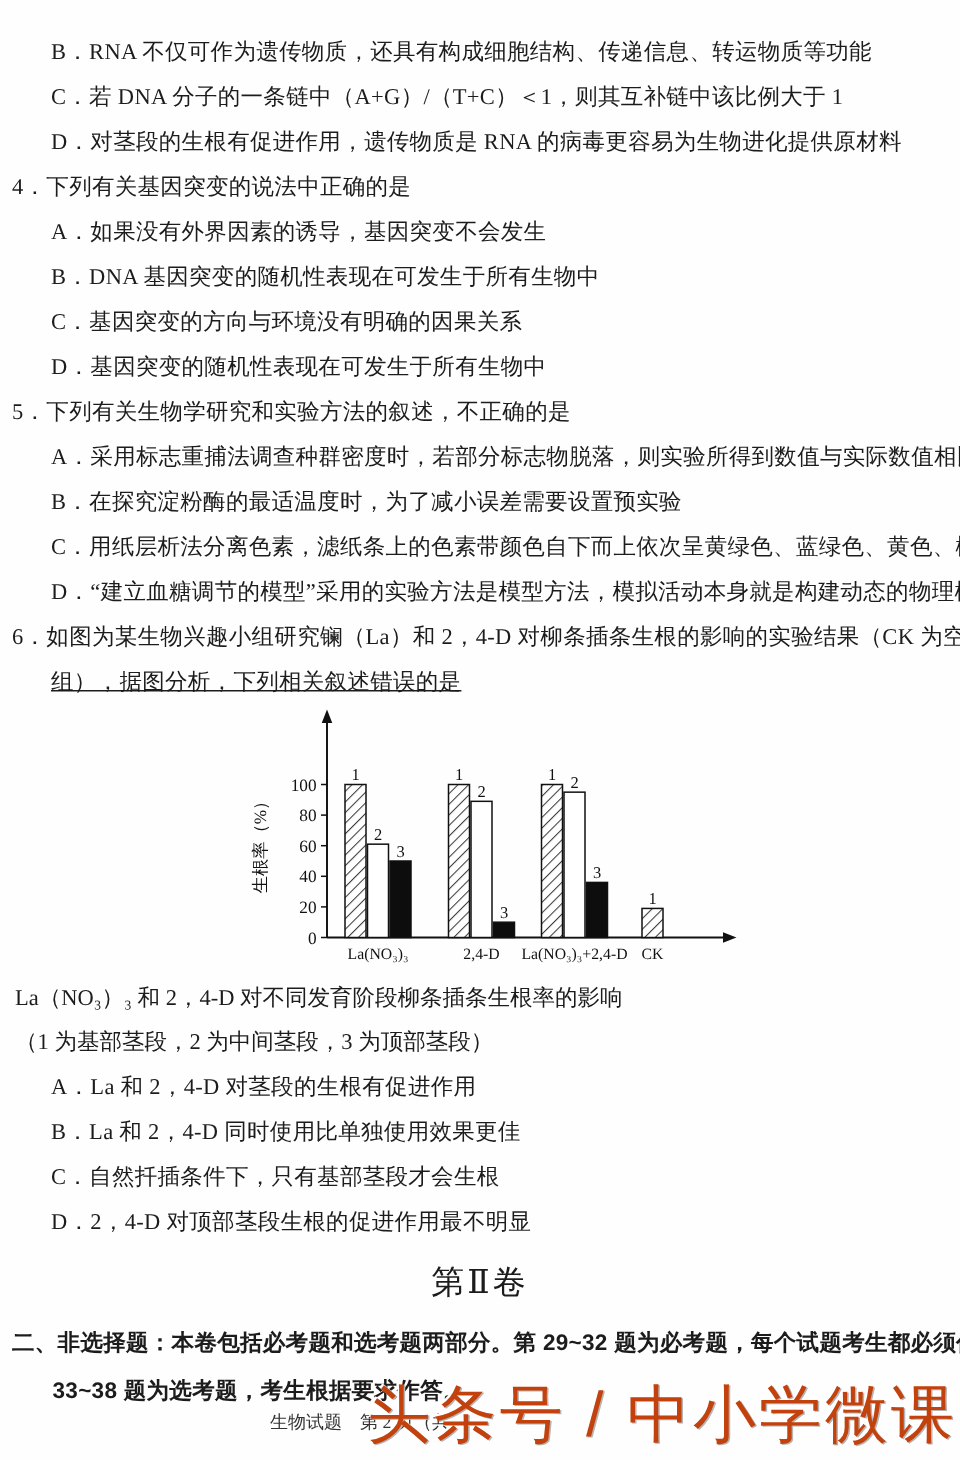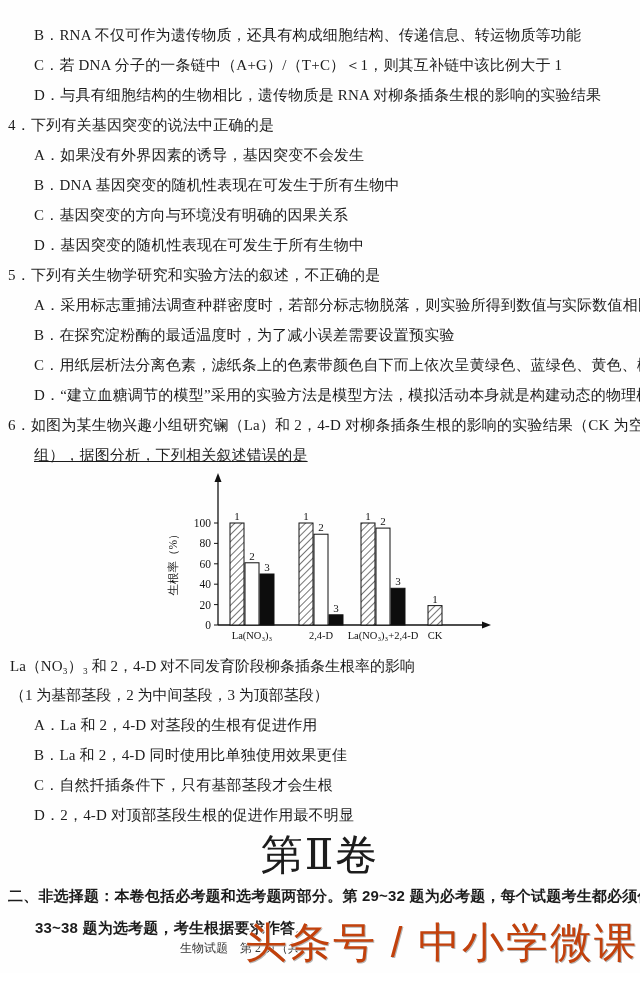--- a/index.html
+++ b/index.html
@@ -33,21 +33,21 @@
   }
   .caption{
     height:29px;line-height:29px;
     text-align:left;font-size:15px;
     white-space:nowrap;
     margin-left:10px;
   }
   .section-title{
     height:50px;line-height:50px;
     text-align:center;
-    font-size:42px;
+    font-size:22px;
     letter-spacing:2px;
     font-weight:500;
   }
   .intro{
     font-size:15px;
     height:32px;line-height:32px;
     font-weight:bold;
     font-family:"Liberation Sans","DejaVu Sans",sans-serif;
     white-space:nowrap;
     letter-spacing:0.2px;
@@ -75,21 +75,21 @@
   }
   svg text{font-family:"Liberation Serif","DejaVu Serif",serif;}
 </style>
 </head>
 <body>
 
 <div class="page">
 
   <div class="line opt">B．RNA 不仅可作为遗传物质，还具有构成细胞结构、传递信息、转运物质等功能</div>
   <div class="line opt">C．若 DNA 分子的一条链中（A+G）/（T+C）＜1，则其互补链中该比例大于 1</div>
-  <div class="line opt">D．与具有细胞结构的生物相比，遗传物质是 RNA 对柳条插条生根的影响的实验结果</div>
+  <div class="line opt">D．对茎段的生根有促进作用，遗传物质是 RNA 的病毒更容易为生物进化提供原材料</div>
 
   <div class="line stem">4．下列有关基因突变的说法中正确的是</div>
   <div class="line opt">A．如果没有外界因素的诱导，基因突变不会发生</div>
   <div class="line opt">B．DNA 基因突变的随机性表现在可发生于所有生物中</div>
   <div class="line opt">C．基因突变的方向与环境没有明确的因果关系</div>
   <div class="line opt">D．基因突变的随机性表现在可发生于所有生物中</div>
 
   <div class="line stem">5．下列有关生物学研究和实验方法的叙述，不正确的是</div>
   <div class="line opt">A．采用标志重捕法调查种群密度时，若部分标志物脱落，则实验所得到数值与实际数值相比偏大</div>
   <div class="line opt">B．在探究淀粉酶的最适温度时，为了减小误差需要设置预实验</div>

